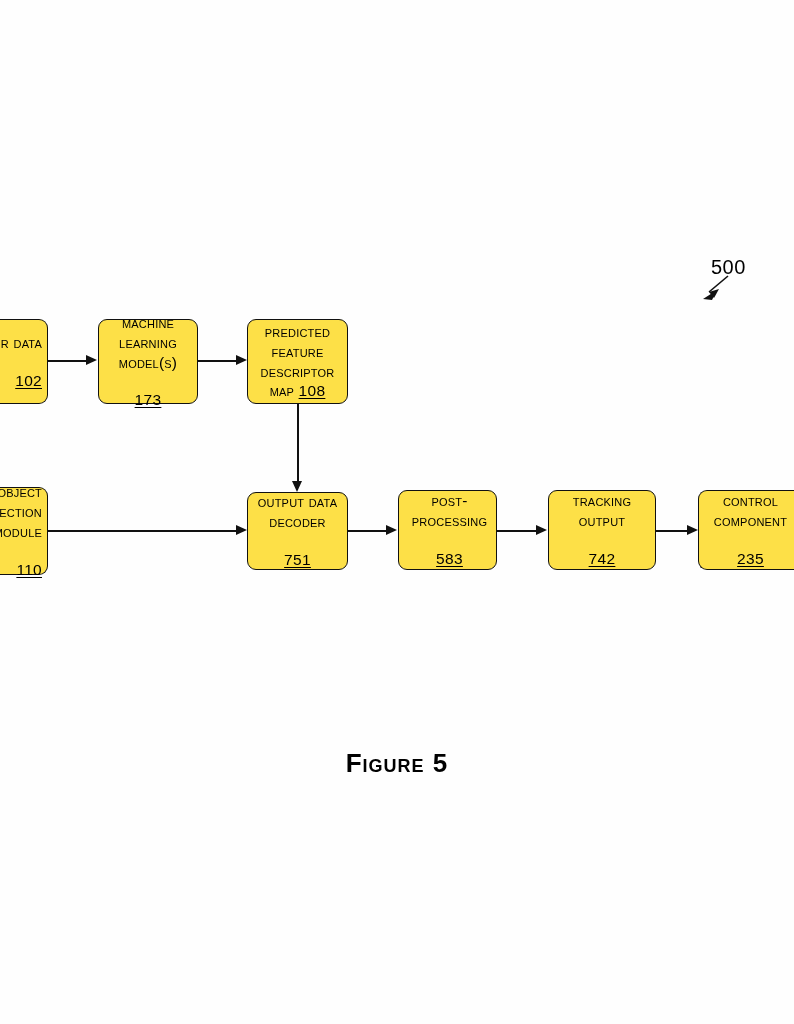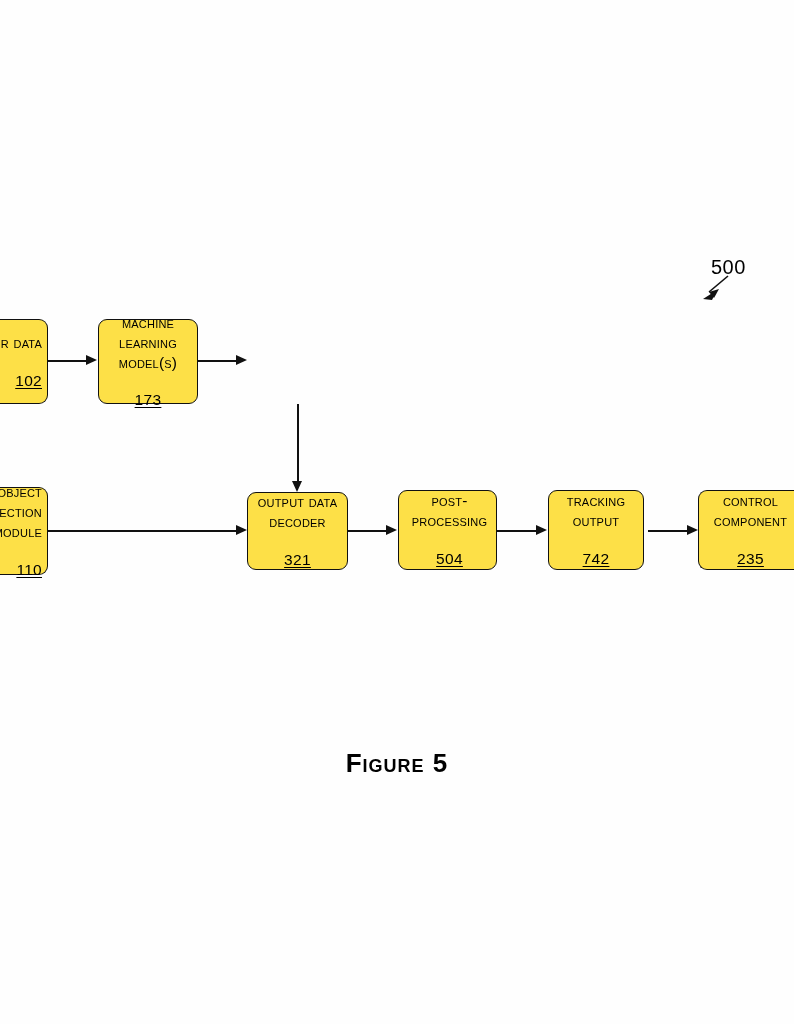--- a/index.html
+++ b/index.html
@@ -150,53 +150,59 @@
   <div class="node" style="left:98px; top:319px; width:100px; height:85px;">
     <span class="line caps">Machine</span>
     <span class="line caps">Learning</span>
     <span class="line caps">Model(s)</span>
     <span class="line refline"><span class="ref">173</span></span>
   </div>
 
   <div class="conn h" style="left:198px; top:360px; width:39px;"></div>
   <div class="arrowhead right" style="left:236px; top:355px;"></div>
 
+  <div class="node" style="left:247px; top:319px; width:101px; height:85px;">
+    <span class="line caps">Predicted</span>
+    <span class="line caps">Feature</span>
+    <span class="line caps">Descriptor</span>
+    <span class="line caps"><span>Map</span>&nbsp;<span class="ref">108</span></span>
+  </div>
 
   <div class="conn v" style="left:297px; top:404px; height:78px;"></div>
   <div class="arrowhead down" style="left:292px; top:481px;"></div>
 
   <div class="node clip-left" style="left:-58px; top:487px; width:106px; height:88px;">
     <span class="line caps">Object</span>
     <span class="line caps">Detection</span>
     <span class="line caps">Module</span>
     <span class="line refline"><span class="ref">110</span></span>
   </div>
 
   <div class="conn h" style="left:47px; top:530px; width:190px;"></div>
   <div class="arrowhead right" style="left:236px; top:525px;"></div>
 
   <div class="node" style="left:247px; top:492px; width:101px; height:78px;">
     <span class="line caps">Output Data</span>
     <span class="line caps">Decoder</span>
-    <span class="line refline"><span class="ref">321</span></span>
+    <span class="line refline"><span class="ref">751</span></span>
   </div>
 
   <div class="conn h" style="left:348px; top:530px; width:39px;"></div>
   <div class="arrowhead right" style="left:386px; top:525px;"></div>
 
   <div class="node" style="left:398px; top:490px; width:99px; height:80px;padding-left:8px;">
     <span class="line caps">Post-</span>
     <span class="line caps">processing</span>
-    <span class="line refline"><span class="ref">504</span></span>
+    <span class="line refline"><span class="ref">583</span></span>
   </div>
 
   <div class="conn h" style="left:497px; top:530px; width:40px;"></div>
   <div class="arrowhead right" style="left:536px; top:525px;"></div>
 
-  <div class="node" style="left:548px; top:490px; width:96px; height:80px;">
+  <div class="node" style="left:548px; top:490px; width:108px; height:80px;">
     <span class="line caps">Tracking</span>
     <span class="line caps">Output</span>
     <span class="line refline"><span class="ref">742</span></span>
   </div>
 
   <div class="conn h" style="left:648px; top:530px; width:40px;"></div>
   <div class="arrowhead right" style="left:687px; top:525px;"></div>
 
   <div class="node clip-right" style="left:698px; top:490px; width:104px; height:80px;">
     <span class="line caps">Control</span>

